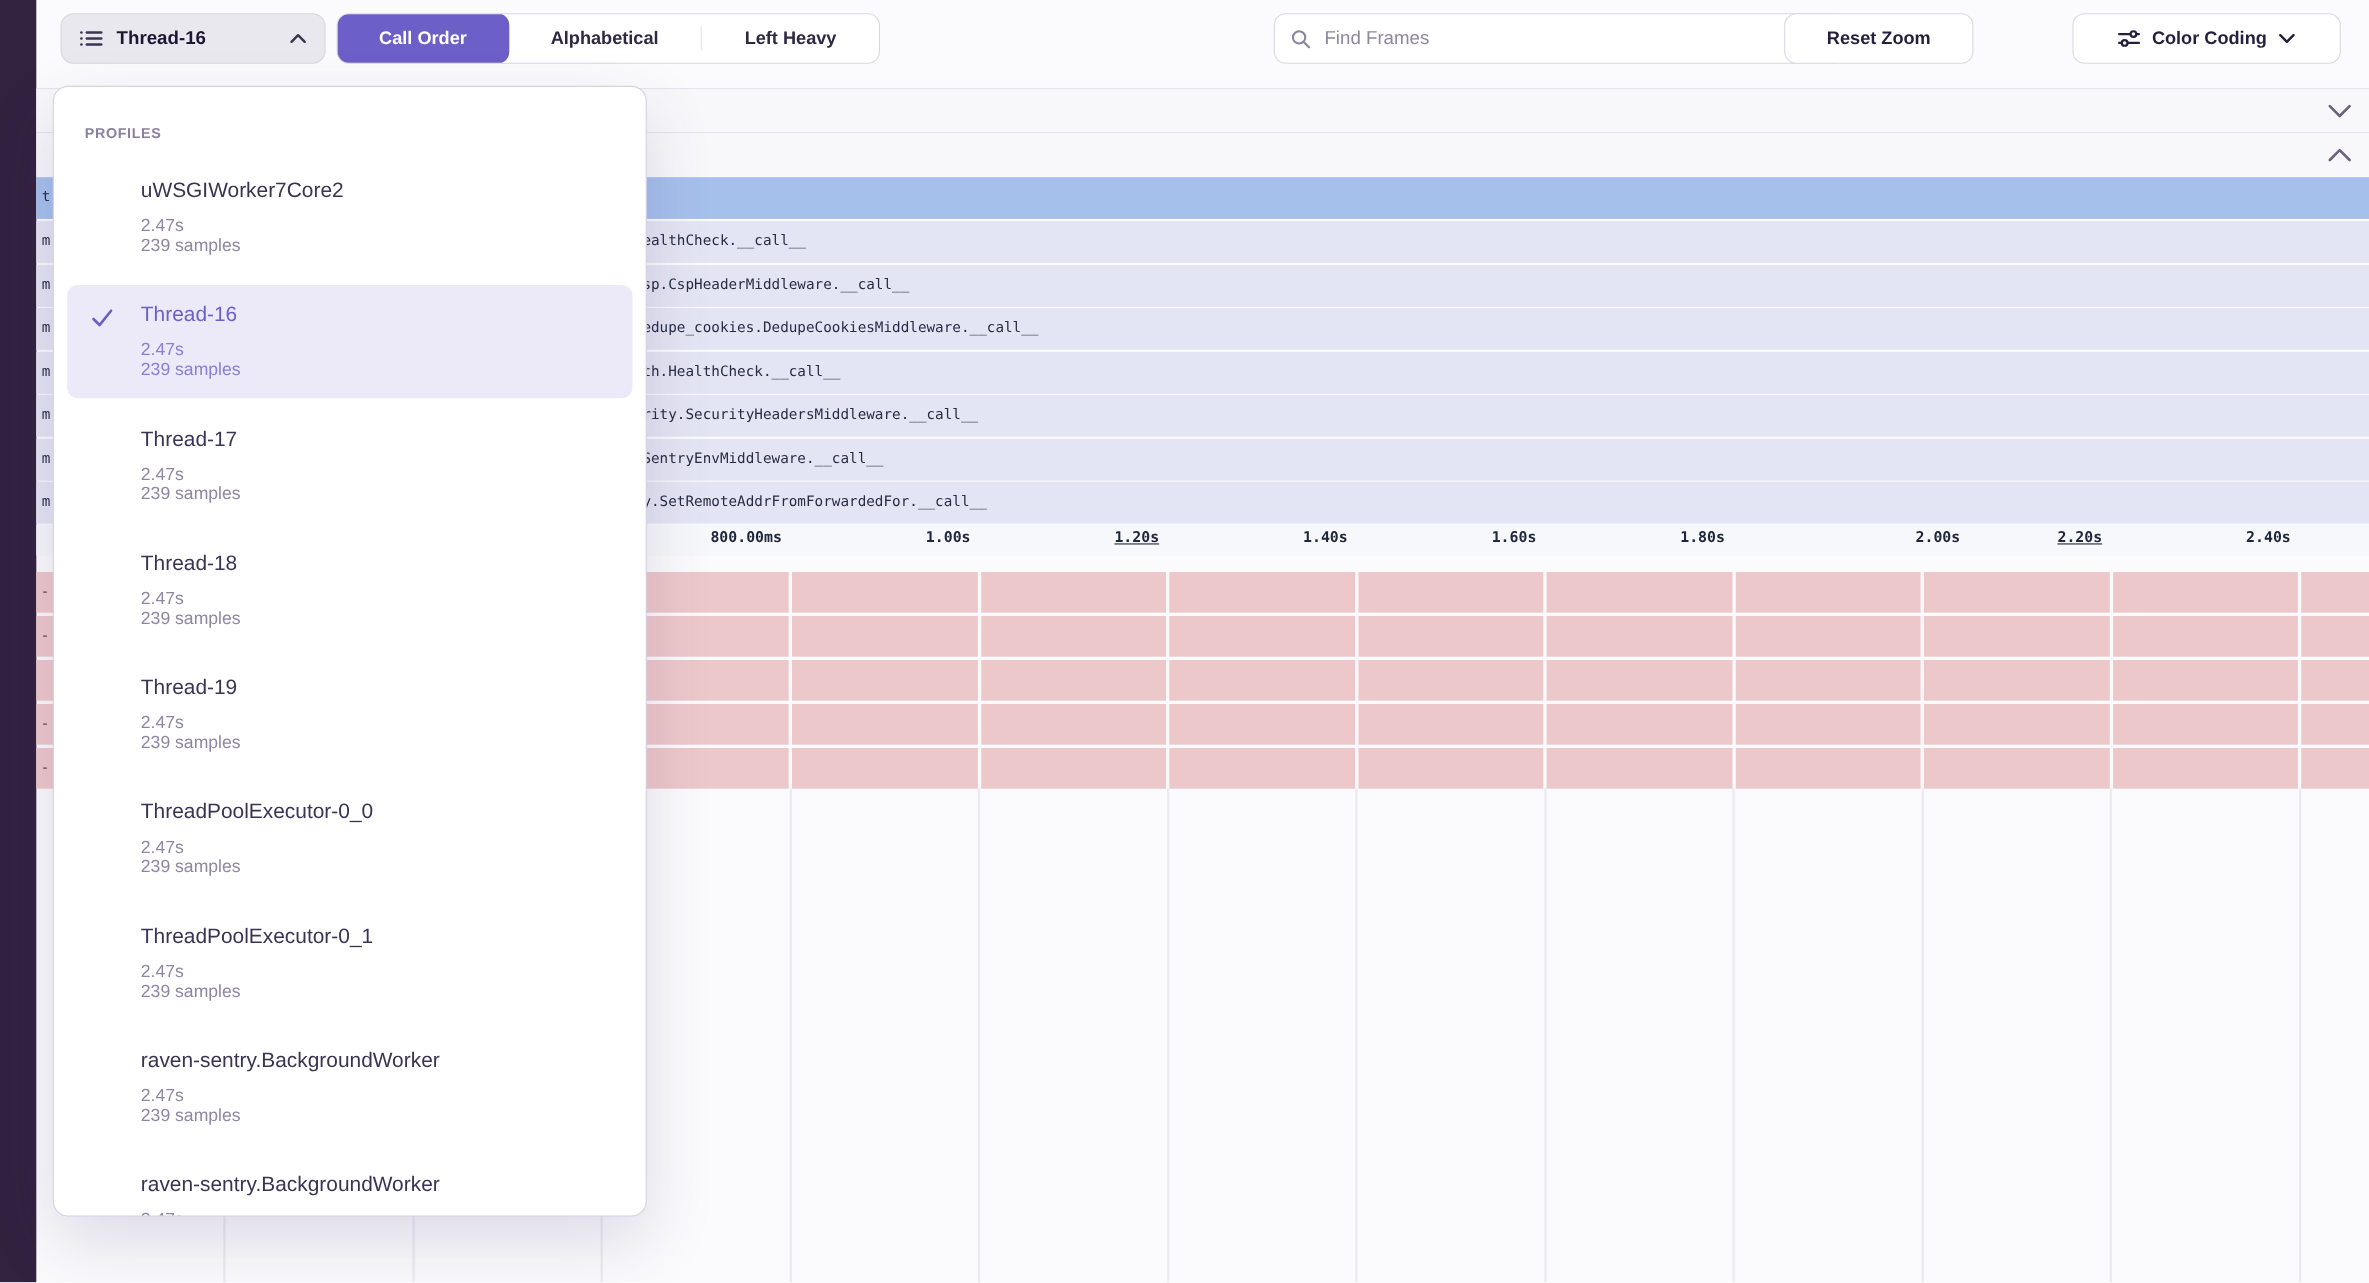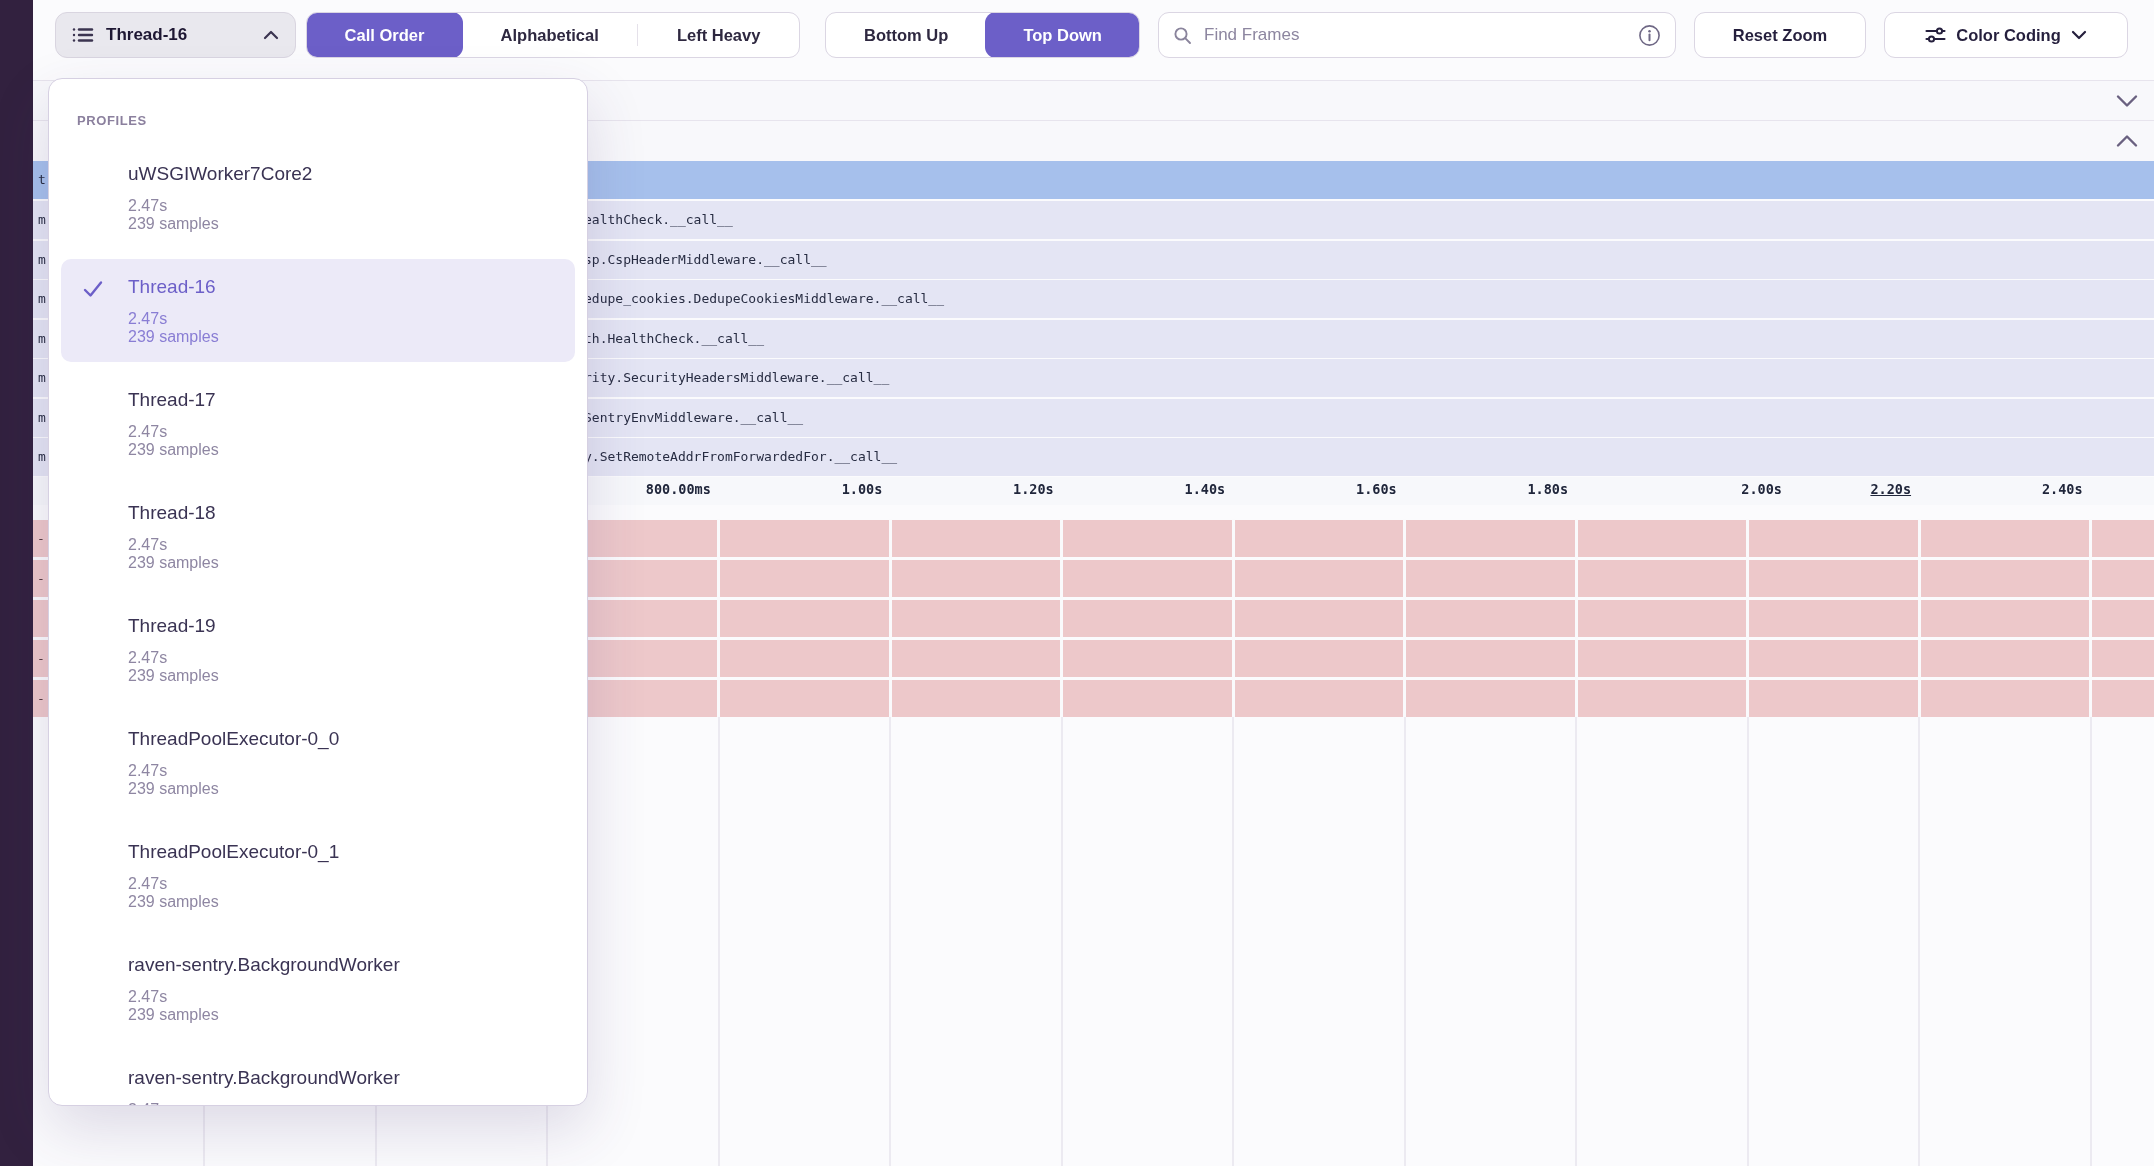--- a/index.html
+++ b/index.html
@@ -21,21 +21,21 @@
   .seg-btn{flex:1 1 auto;border:none;background:transparent;font-family:inherit;font-size:16.5px;font-weight:600;
      color:#2E2840;padding:0 20px;cursor:pointer;white-space:nowrap;}
   .seg-btn.active{background:var(--accent,#6C5FC8);color:#fff;border-radius:11px;margin:-1px;}
   .seg-div{width:1px;background:#E5E1EA;margin:11px 0;}
   #find{left:1158px;width:518px;display:flex;align-items:center;gap:10px;background:#fff;
      border:1px solid #DBD6E3;border-radius:11px;padding:0 14px;}
   #find input{flex:1;border:none;outline:none;background:transparent;font-family:inherit;font-size:17px;color:#3A3353;}
   #find input::placeholder{color:#8D86A0;opacity:1;}
   .wbtn{display:flex;align-items:center;justify-content:center;gap:10px;background:#fff;border:1px solid #DBD6E3;
      border-radius:11px;font-family:inherit;font-size:16.5px;font-weight:700;color:#251F3D;cursor:pointer;}
-  #btn-reset{left:1694px;width:172px;}
+  #btn-reset{left:1622px;width:172px;}
   #btn-color{left:1884px;width:244px;}
 
   
   .hdiv{position:absolute;left:33px;right:0;height:1px;background:#E7E4ED;z-index:2;}
   .strip{position:absolute;left:33px;right:0;background:#F8F8FB;z-index:1;cursor:pointer;}
   #stripA{top:81px;height:39px;}
   #stripB{top:121px;height:40px;}
   .strip svg{position:absolute;right:16px;top:50%;transform:translateY(-50%);}
 
   
@@ -75,21 +75,21 @@
   <div id="side"></div>
 
   <div id="chart">
     <div id="rootrow" class="mono">
       <span class="lfrag">t</span>
     </div>
 
     <div id="axis">
         <div class="tick mono" style="left: 517.84px;">800.00ms</div>
         <div class="tick mono" style="left: 689.3px;">1.00s</div>
-        <div class="tick mono" style="left: 860.76px;">1.20s</div>
+        <div class="tick mono" style="left: 860.76px; text-decoration: underline;">1.20s</div>
         <div class="tick mono" style="left: 1032.22px;">1.40s</div>
         <div class="tick mono" style="left: 1203.68px;">1.60s</div>
         <div class="tick mono" style="left: 1375.14px;">1.80s</div>
         <div class="tick mono" style="left: 1589px;">2.00s</div>
         <div class="tick mono" style="left: 1718.06px; text-decoration: underline;">2.20s</div>
         <div class="tick mono" style="left: 1889.52px;">2.40s</div>
       </div>
 
   <div class="frow mono" style="top: 201px;">
         <span class="lfrag">m</span>
@@ -189,24 +189,20 @@
       <polyline points="2,8 8,2 14,8" fill="none" stroke="#3B3450" stroke-width="2.2" stroke-linecap="round" stroke-linejoin="round"></polyline>
     </svg>
   </button>
 
   <div class="tctl seg" id="grp-order">
       <button class="seg-btn active">Call Order</button>
       <button class="seg-btn">Alphabetical</button>
       <div class="seg-div"></div>
       <button class="seg-btn">Left Heavy</button>
     </div>
-  <div class="tctl seg" id="grp-dir">
-      <button class="seg-btn">Bottom Up</button>
-      <button class="seg-btn active">Top Down</button>
-    </div>
 
   <div class="tctl" id="find">
     <svg width="19" height="19" viewBox="0 0 19 19">
       <circle cx="8" cy="8" r="5.6" fill="none" stroke="#8A849C" stroke-width="1.9"></circle>
       <line x1="12.4" y1="12.4" x2="17" y2="17" stroke="#8A849C" stroke-width="1.9" stroke-linecap="round"></line>
     </svg>
     <input type="text" placeholder="Find Frames" style="">
     <svg width="23" height="23" viewBox="0 0 23 23">
       <circle cx="11.5" cy="11.5" r="9.6" fill="none" stroke="#6F6885" stroke-width="1.6"></circle>
       <circle cx="11.5" cy="7.2" r="1.25" fill="#6F6885"></circle>

